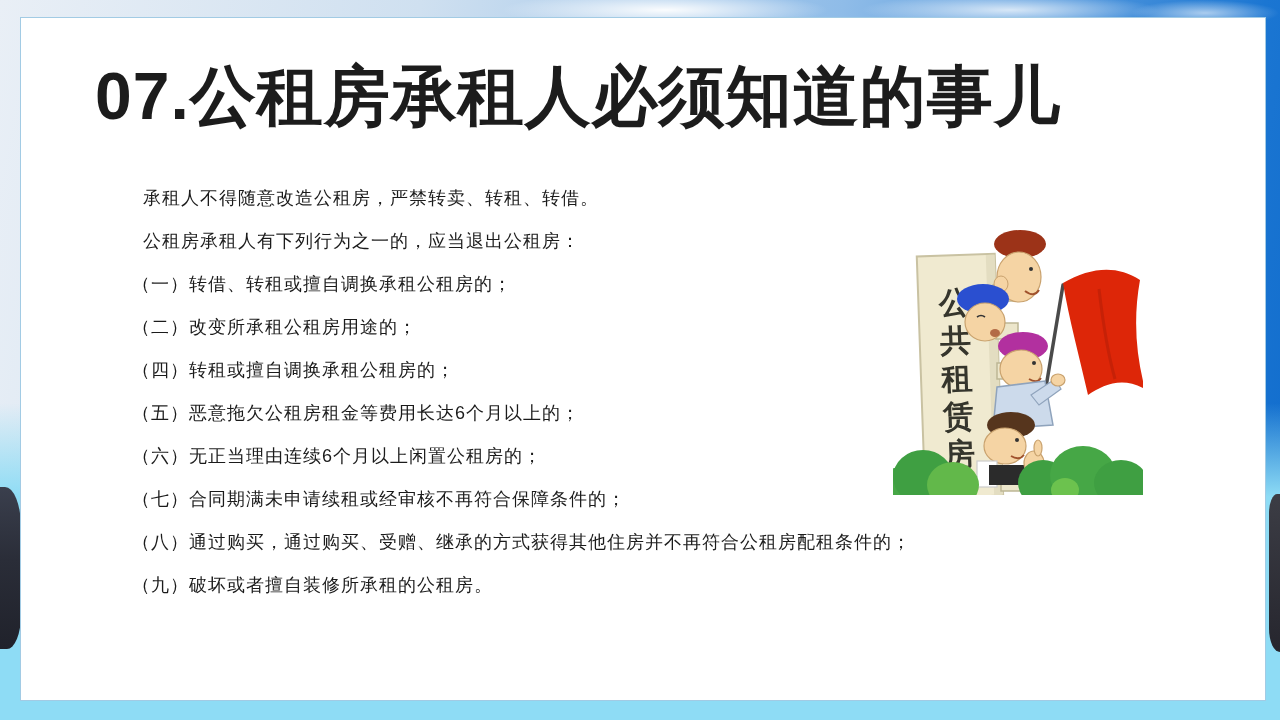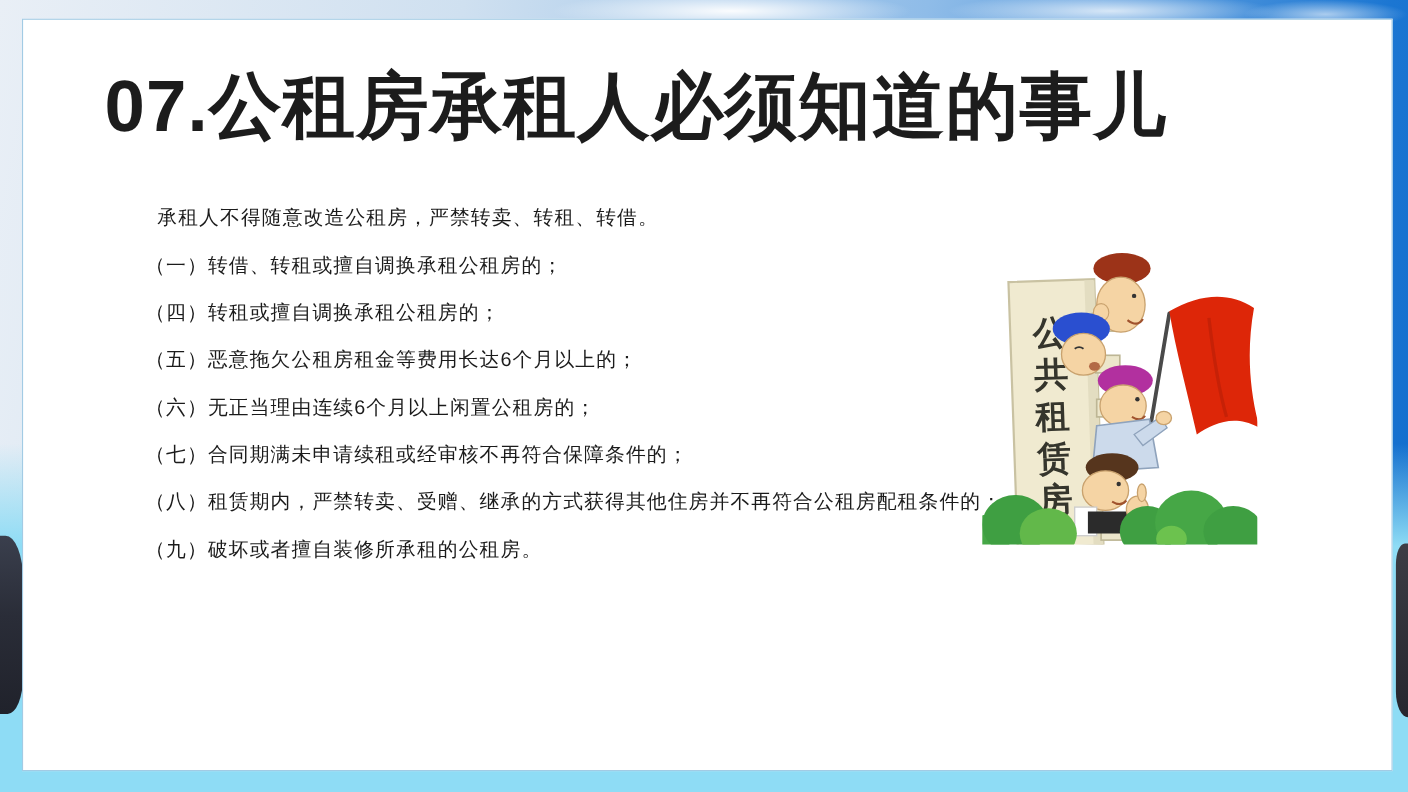--- a/index.html
+++ b/index.html
@@ -62,26 +62,28 @@
   <div class="cloud c3"></div>
   <div class="silhouette-left"></div>
   <div class="silhouette-right"></div>
 
   <div class="card"></div>
 
   <div class="title">07.公租房承租人必须知道的事儿</div>
 
   <div class="body-text">
     <p class="intro">承租人不得随意改造公租房，严禁转卖、转租、转借。</p>
+    <p class="intro">公租房承租人有下列行为之一的，应当退出公租房：</p>
     <p>（一）转借、转租或擅自调换承租公租房的；</p>
+    <p>（二）改变所承租公租房用途的；</p>
     <p>（四）转租或擅自调换承租公租房的；</p>
     <p>（五）恶意拖欠公租房租金等费用长达6个月以上的；</p>
     <p>（六）无正当理由连续6个月以上闲置公租房的；</p>
     <p>（七）合同期满未申请续租或经审核不再符合保障条件的；</p>
-    <p>（八）租赁期内，严禁转卖、受赠、继承的方式获得其他住房并不再符合公租房配租条件的；</p>
+    <p>（八）通过购买，通过购买、受赠、继承的方式获得其他住房并不再符合公租房配租条件的；</p>
     <p>（九）破坏或者擅自装修所承租的公租房。</p>
   </div>
 
   <svg class="illustration" viewBox="0 0 250 268" xmlns="http://www.w3.org/2000/svg">
 
     <g transform="rotate(-2 67 150)">
       <rect x="28" y="28" width="78" height="242" fill="#f0ead0" stroke="#c9c2a2" stroke-width="2"></rect>
       <rect x="97" y="29" width="9" height="240" fill="#e3ddc1"></rect>
       <g font-size="31" font-weight="600" fill="#35352c" text-anchor="middle" font-family="'Liberation Sans','DejaVu Sans',sans-serif">
         <text x="64" y="86">公</text>

